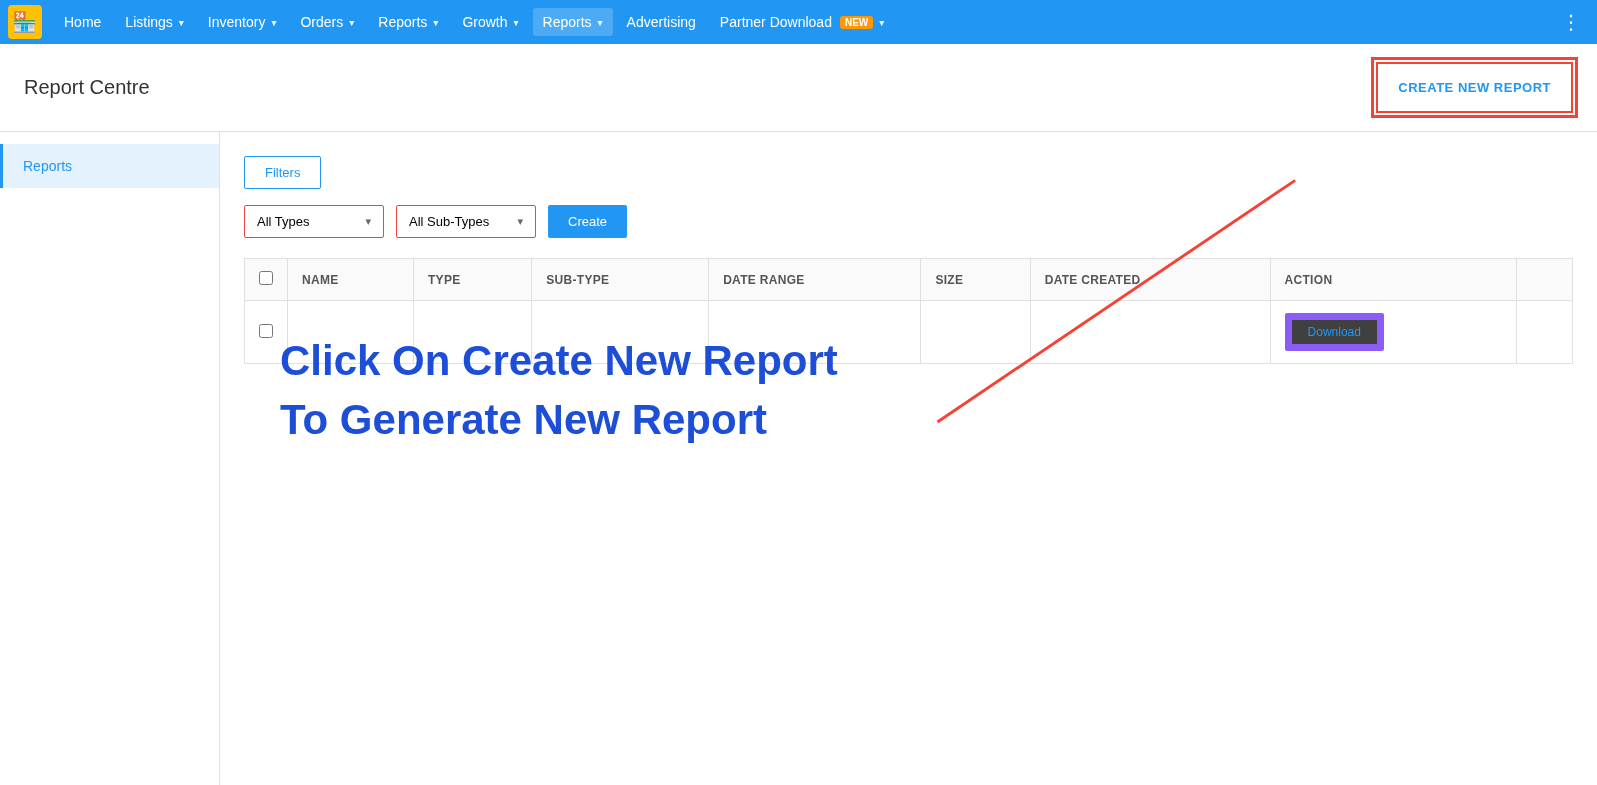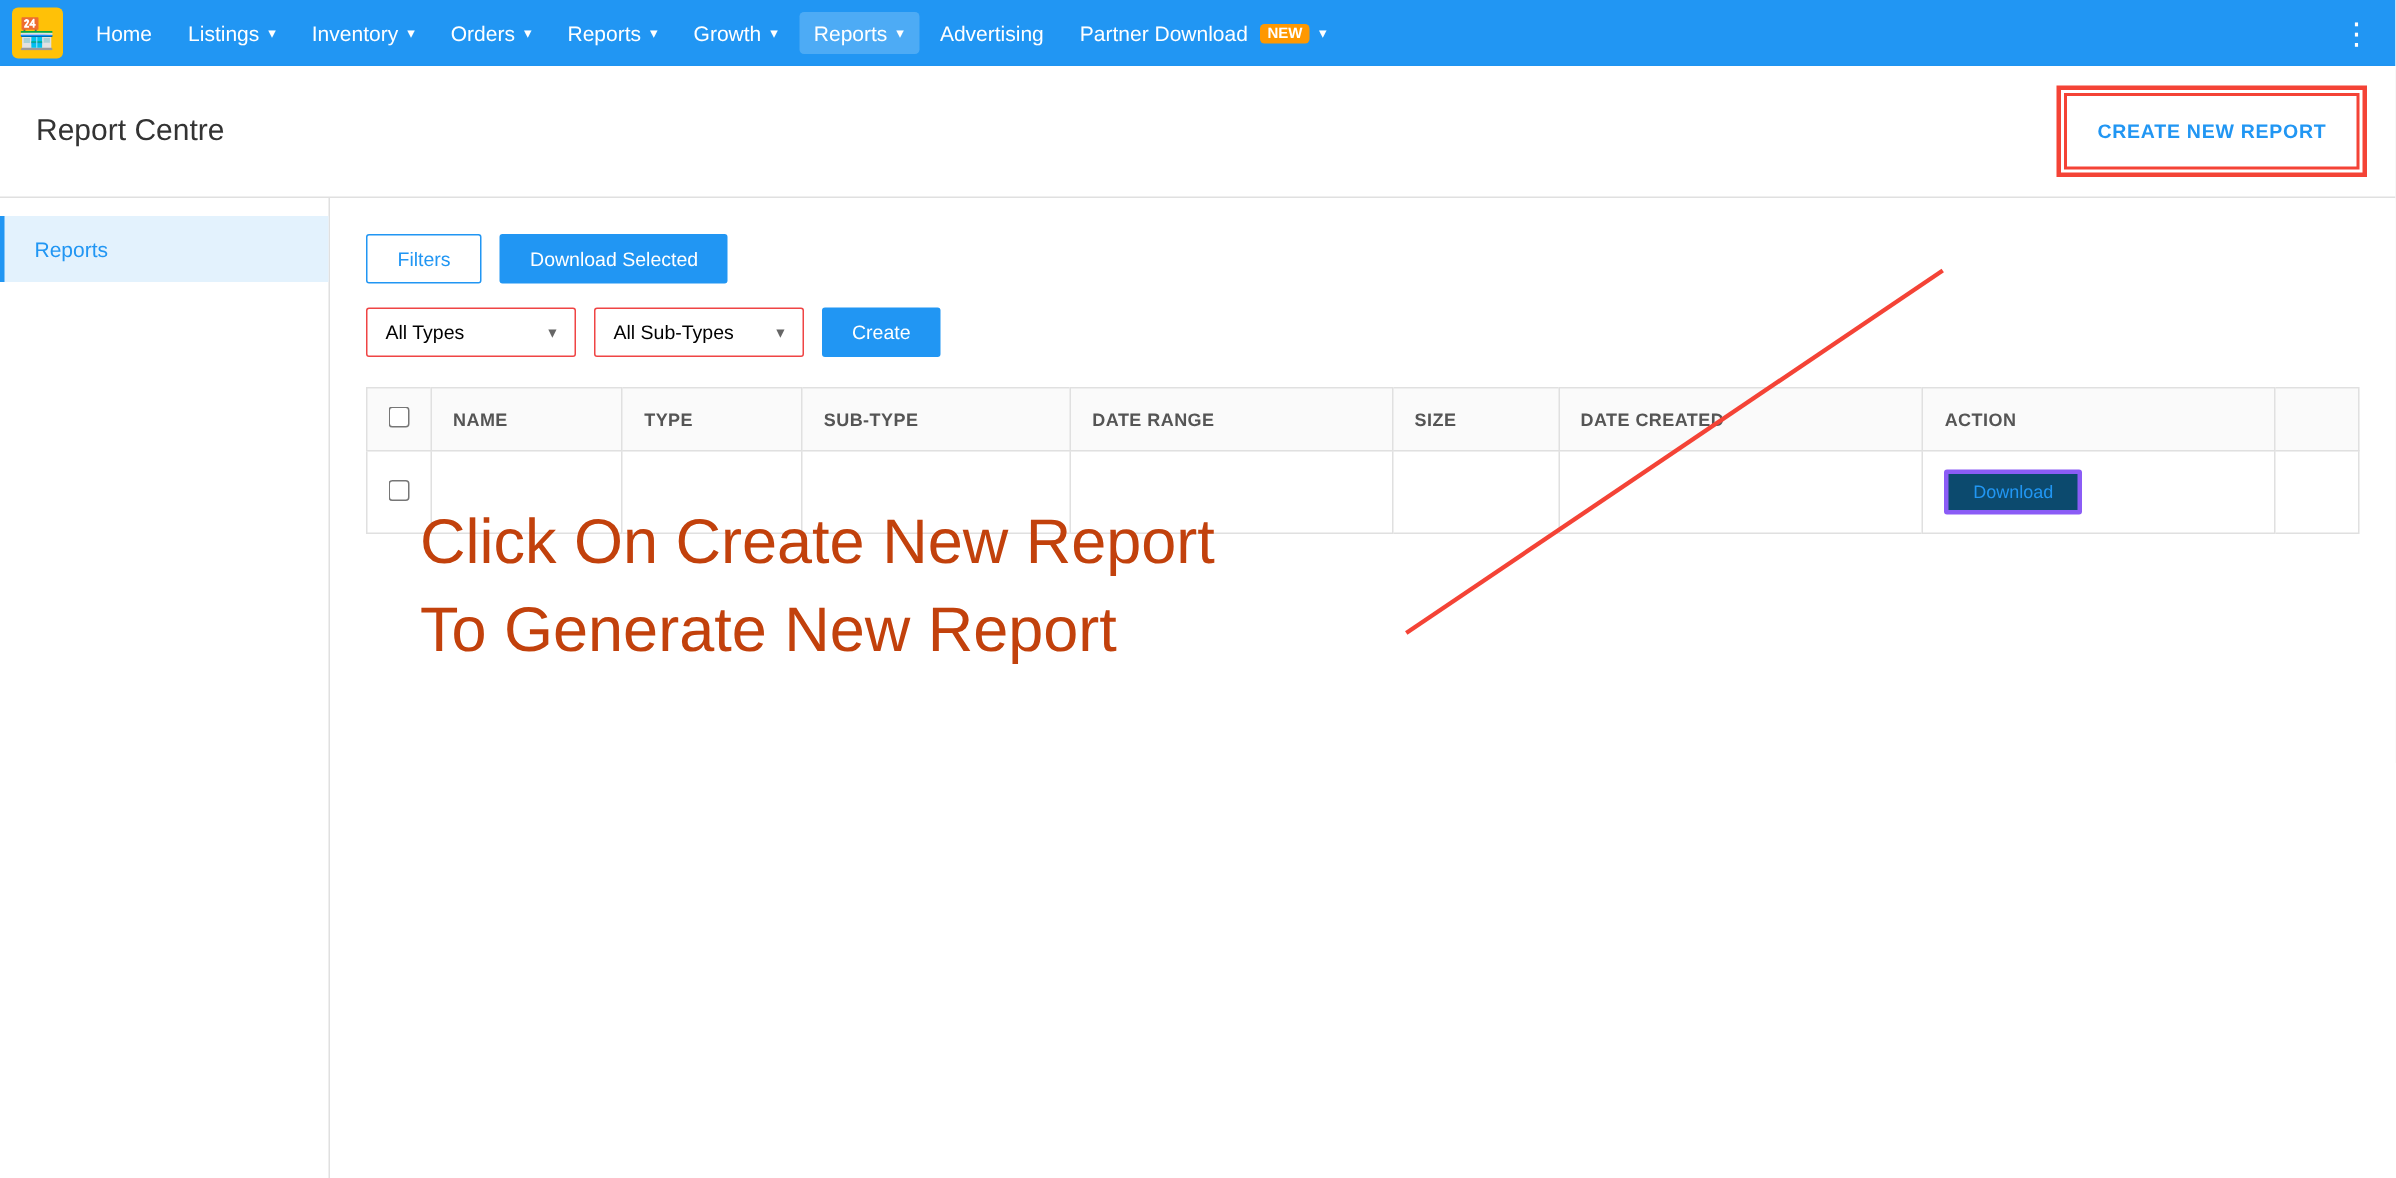--- a/index.html
+++ b/index.html
@@ -203,38 +203,38 @@
     }
     .reports-table td {
       padding: 12px 14px;
       border-bottom: 1px solid #e0e0e0;
       border-right: 1px solid #e0e0e0;
       font-size: 13px;
       color: #333;
     }
     .reports-table tr:last-child td { border-bottom: none; }
     .download-row-btn {
-      background: #0c4a6e;
-      border: 3px solid #8b5cf6;
+      background: #404040;
+      border: 7px solid #8b5cf6;
       color: #2196F3;
       padding: 5px 16px;
       font-size: 12px;
       cursor: pointer;
       border-radius: 2px;
     }
     input[type="checkbox"] { cursor: pointer; width: 14px; height: 14px; }
 
     
     .annotation-text {
       position: absolute;
       left: 60px;
       top: 200px;
-      color: #c2410c;
+      color: #1d4ed8;
       font-size: 42px;
-      font-weight: 400;
+      font-weight: 700;
       line-height: 1.4;
       pointer-events: none;
     }
 
     
     .arrow-overlay {
       position: absolute;
       top: 0;
       left: 0;
       width: 100%;
@@ -297,21 +297,20 @@
   <aside class="sidebar">
     <div class="sidebar-item active">
       <span>Reports</span>
     </div>
   </aside>
 
   <main class="content-area">
 
     <div class="toolbar">
       <button class="filter-btn">Filters</button>
-      <button class="download-selected-btn">Download Selected</button>
     </div>
 
     <div class="filters-row">
       <div class="dropdown-select">
         <span>All Types</span>
         <span class="arrow">▾</span>
       </div>
       <div class="dropdown-select">
         <span>All Sub-Types</span>
         <span class="arrow">▾</span>

